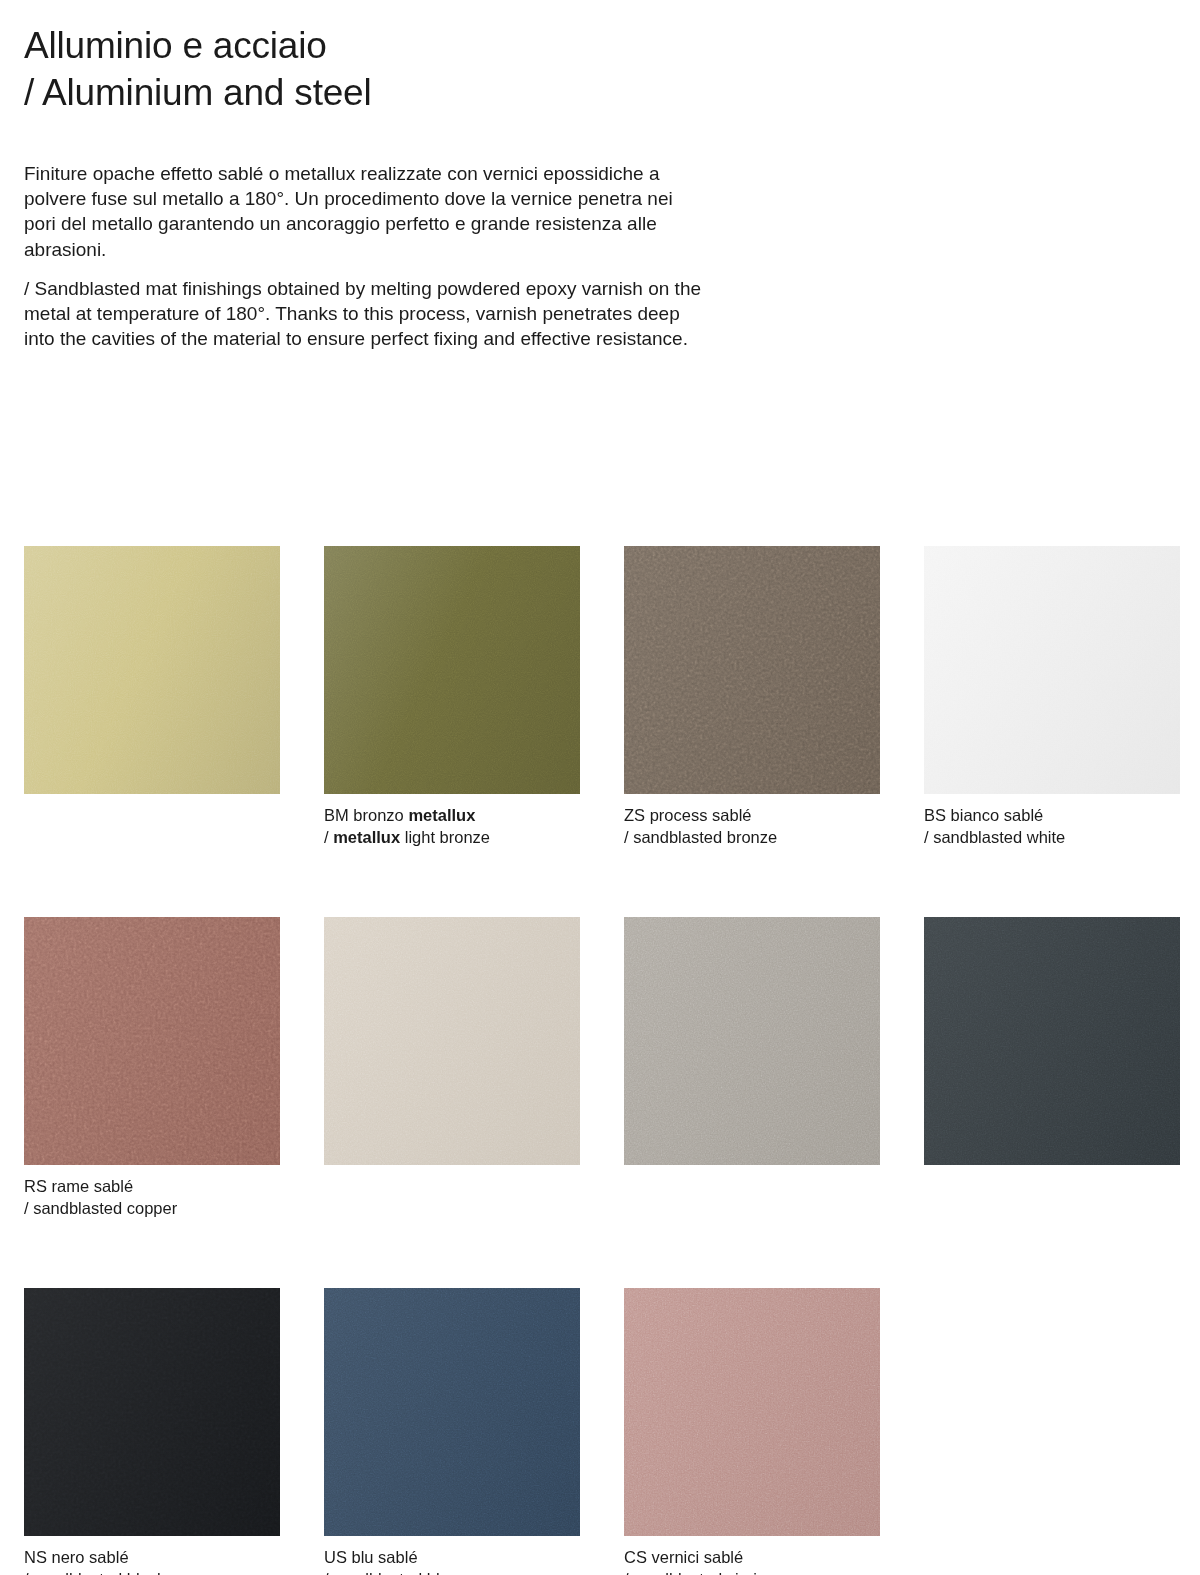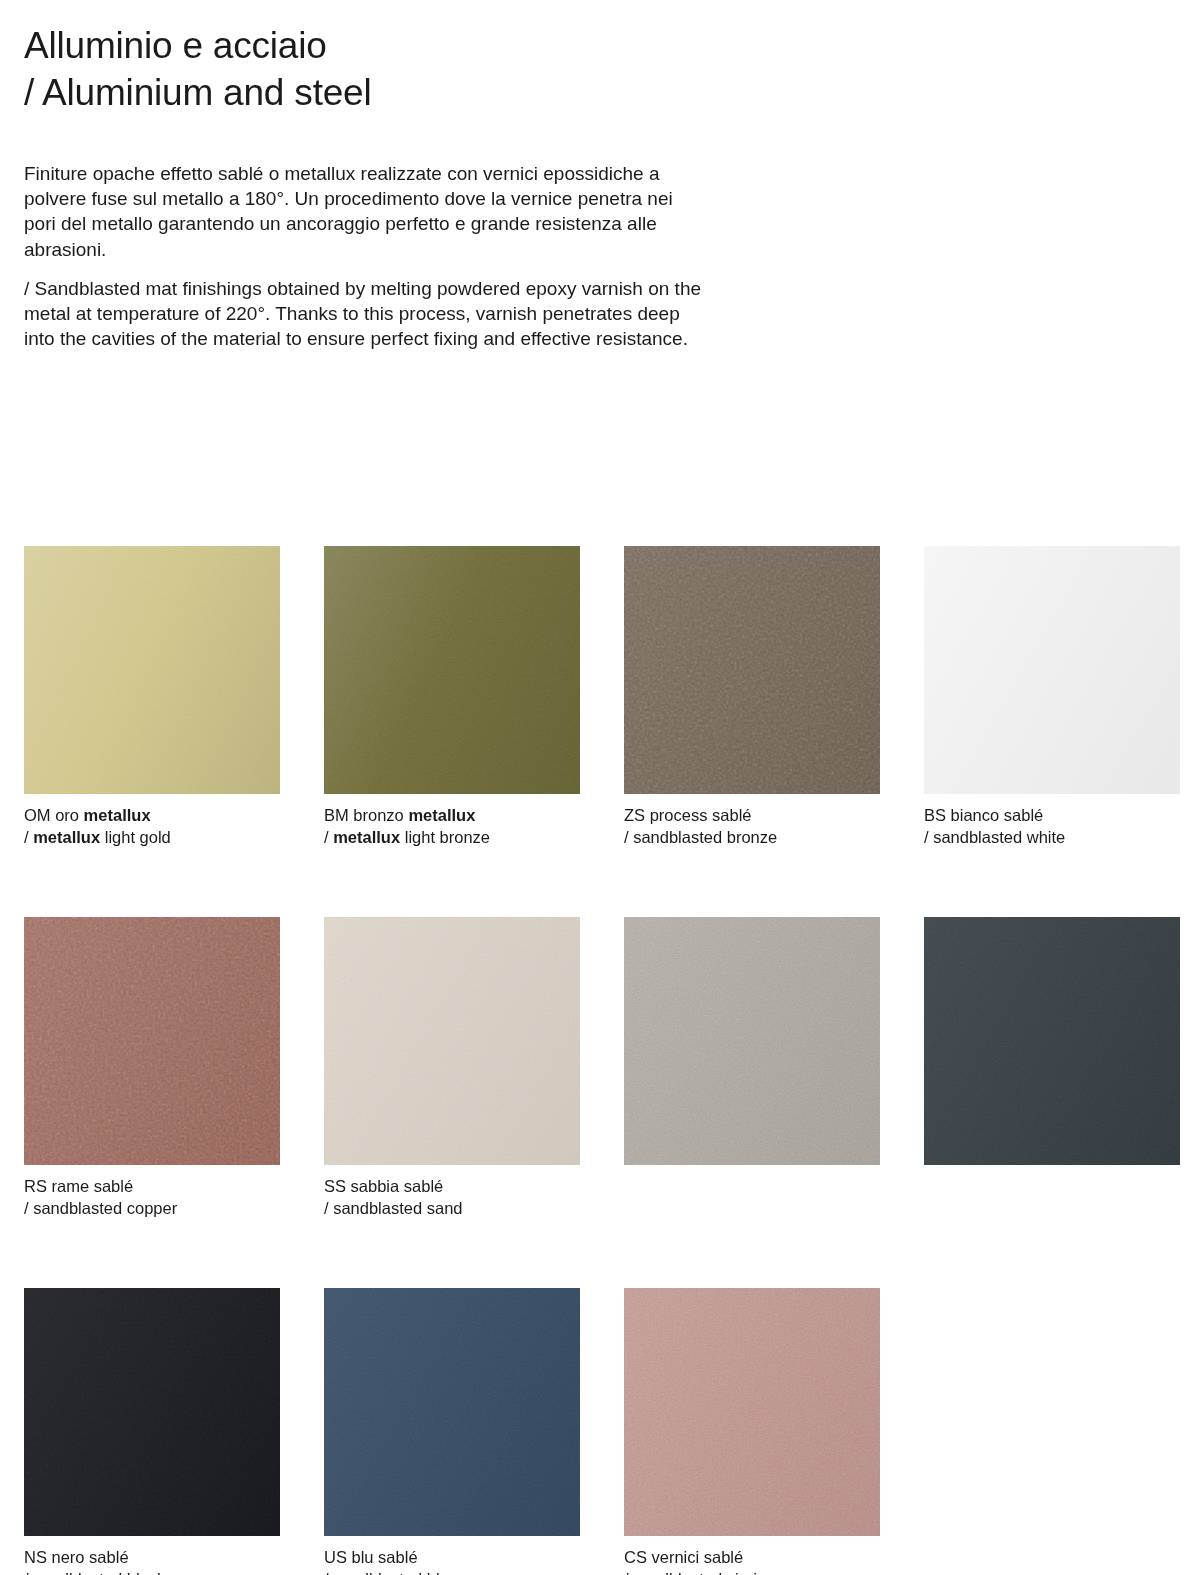--- a/index.html
+++ b/index.html
@@ -88,42 +88,38 @@
 
 <div class="page">
 
   <h1 class="title">
     <span>Alluminio e acciaio</span>
     <span>/ Aluminium and steel</span>
   </h1>
 
   <div class="intro">
     <p>Finiture opache effetto sablé o metallux realizzate con vernici epossidiche a polvere fuse sul metallo a 180°. Un procedimento dove la vernice penetra nei pori del metallo garantendo un ancoraggio perfetto e grande resistenza alle abrasioni.</p>
-    <p>/ Sandblasted mat finishings obtained by melting powdered epoxy varnish on the metal at temperature of 220°. Thanks to this process, varnish penetrates deep into the cavities of the material to ensure perfect fixing and effective resistance.</p>
+    <p>/ Sandblasted mat finishings obtained by melting powdered epoxy varnish on the metal at temperature of 180°. Thanks to this process, varnish penetrates deep into the cavities of the material to ensure perfect fixing and effective resistance.</p>
   </div>
 
   <div class="grid">
       <div class="swatch-cell">
         <div class="swatch" style="background: rgb(207, 197, 137);">
           <div class="grain" style="opacity: 0.28;"><svg width="256" height="248" viewBox="0 0 256 248" preserveAspectRatio="none">
               <filter id="f3" x="0" y="0" width="100%" height="100%">
                 <feTurbulence type="fractalNoise" baseFrequency="0.95" numOctaves="2" seed="3" result="n"></feTurbulence>
                 <feColorMatrix type="saturate" values="0" in="n" result="g"></feColorMatrix>
                 <feComponentTransfer in="g">
                   <feFuncA type="linear" slope="0.85" intercept="0"></feFuncA>
                 </feComponentTransfer>
               </filter>
               <rect width="256" height="248" filter="url(#f3)"></rect>
             </svg></div>
           <div class="sheen" style="background: linear-gradient(115deg, rgba(255, 255, 255, 0.16), rgba(255, 255, 255, 0) 45%, rgba(0, 0, 0, 0.1));"></div>
         </div>
-        <div class="caption">
-          <span class="line">OM oro <b>metallux</b></span>
-          <span class="line">/ <b>metallux</b> light gold</span>
-        </div>
       </div>
       <div class="swatch-cell">
         <div class="swatch" style="background: rgb(109, 107, 59);">
           <div class="grain" style="opacity: 0.28;"><svg width="256" height="248" viewBox="0 0 256 248" preserveAspectRatio="none">
               <filter id="f4" x="0" y="0" width="100%" height="100%">
                 <feTurbulence type="fractalNoise" baseFrequency="0.95" numOctaves="2" seed="4" result="n"></feTurbulence>
                 <feColorMatrix type="saturate" values="0" in="n" result="g"></feColorMatrix>
                 <feComponentTransfer in="g">
                   <feFuncA type="linear" slope="0.85" intercept="0"></feFuncA>
                 </feComponentTransfer>
@@ -201,24 +197,20 @@
                 <feTurbulence type="fractalNoise" baseFrequency="0.75" numOctaves="3" seed="8" result="n"></feTurbulence>
                 <feColorMatrix type="saturate" values="0" in="n" result="g"></feColorMatrix>
                 <feComponentTransfer in="g">
                   <feFuncA type="linear" slope="0.85" intercept="0"></feFuncA>
                 </feComponentTransfer>
               </filter>
               <rect width="256" height="248" filter="url(#f8)"></rect>
             </svg></div>
           <div class="sheen" style="background: linear-gradient(120deg, rgba(255, 255, 255, 0.07), rgba(0, 0, 0, 0.05));"></div>
         </div>
-        <div class="caption">
-          <span class="line">SS sabbia sablé</span>
-          <span class="line">/ sandblasted sand</span>
-        </div>
       </div>
       <div class="swatch-cell">
         <div class="swatch" style="background: rgb(169, 164, 156);">
           <div class="grain"><svg width="256" height="248" viewBox="0 0 256 248" preserveAspectRatio="none">
               <filter id="f9" x="0" y="0" width="100%" height="100%">
                 <feTurbulence type="fractalNoise" baseFrequency="0.75" numOctaves="3" seed="9" result="n"></feTurbulence>
                 <feColorMatrix type="saturate" values="0" in="n" result="g"></feColorMatrix>
                 <feComponentTransfer in="g">
                   <feFuncA type="linear" slope="0.85" intercept="0"></feFuncA>
                 </feComponentTransfer>

